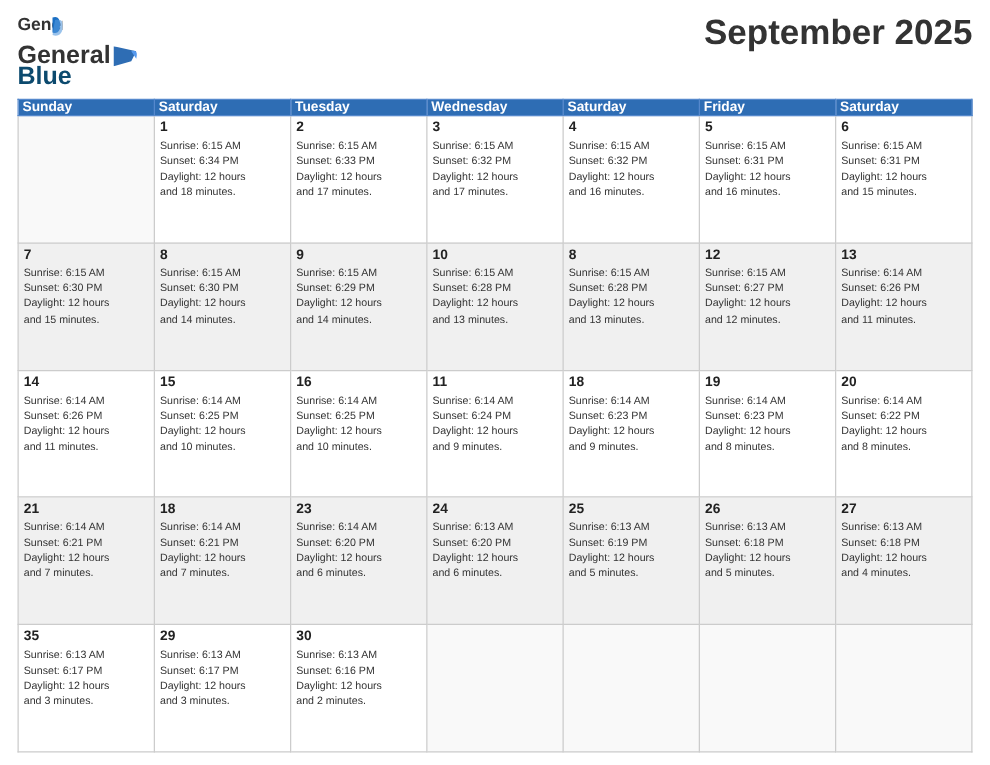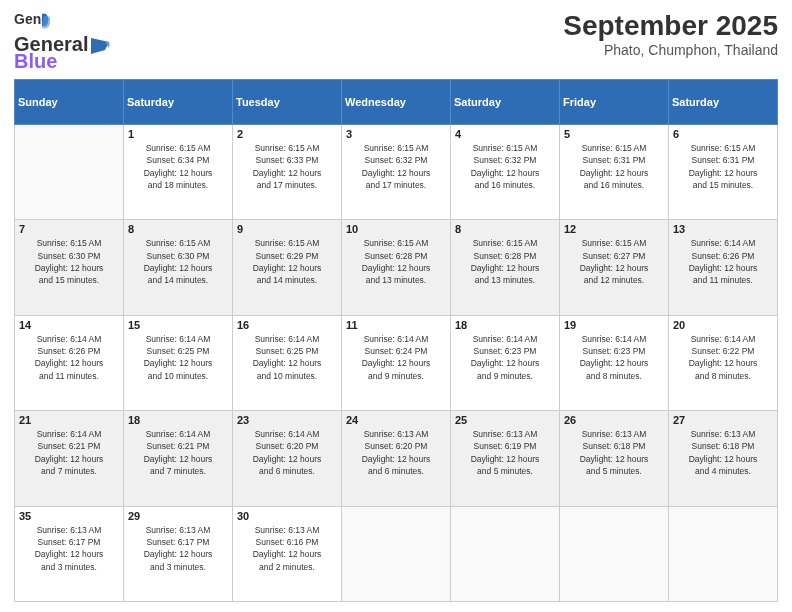--- a/index.html
+++ b/index.html
@@ -27,21 +27,21 @@
       display: flex;
       flex-direction: column;
       align-items: flex-start;
     }
     .logo-row {
       display: flex;
       align-items: center;
       gap: 2px;
     }
     .title-block {
-      text-align: right;
+      text-align: center;
     }
     .month-title {
       font-size: 28px;
       font-weight: bold;
       color: #333;
     }
     .subtitle {
       font-size: 14px;
       color: #555;
     }
@@ -50,21 +50,21 @@
       border: 1px solid #ccc;
       border-collapse: collapse;
       width: 100%;
       table-layout: fixed;
     }
     .calendar th {
       background-color: #2e6db4;
       color: white;
       font-size: 11px;
       font-weight: bold;
-      padding: 16px 3px;
+      padding: 0 3px;
       border: 1px solid #5588cc;
       text-align: left;
     }
     .calendar td {
       border: 1px solid #ccc;
       vertical-align: top;
       padding: 3px 4px;
       font-size: 9px;
       color: #333;
       height: 84px;
@@ -76,21 +76,20 @@
       font-size: 11px;
       font-weight: bold;
       color: #222;
       display: block;
       margin-bottom: 2px;
     }
     .day-info {
       font-size: 8.5px;
       line-height: 1.45;
       color: #333;
-      text-align: center;
     }
     .row-shade {
       background-color: #f0f0f0;
     }
     .row-white {
       background-color: #ffffff;
     }
   </style>
 </head>
 <body>
@@ -104,25 +103,24 @@
           <path d="M28 4 Q34 2 34 10 Q34 18 28 16" fill="#1a6fc4"></path>
           <path d="M30 6 Q38 4 36 14 Q34 20 28 18" fill="#5599dd" opacity="0.6"></path>
         </svg>
       </div>
       <div style="font-size:20px;font-weight:bold;line-height:1;margin-top:-4px;">
         <span style="color:#333;">General</span><svg width="22" height="16" viewBox="0 0 22 16" style="vertical-align:middle;margin-left:1px;">
             <path d="M2 0 L20 4 L16 12 L2 16 Z" fill="#2e6db4"></path>
             <path d="M16 4 Q22 2 20 10" fill="#5599ee"></path>
           </svg>
       </div>
-      <div style="font-size:20px;font-weight:bold;color:#8b5cf6;margin-top:-4px;">Blue</div>
+      <div style="font-size:20px;font-weight:bold;color:#0c4a6e;margin-top:-4px;">Blue</div>
     </div>
     <div class="title-block">
       <div class="month-title">September 2025</div>
-      <div class="subtitle">Phato, Chumphon, Thailand</div>
     </div>
   </div>
 
   <table class="calendar">
     <thead>
       <tr>
       <th>Sunday</th>
           <th>Saturday</th>
           <th>Tuesday</th>
           <th>Wednesday</th>

